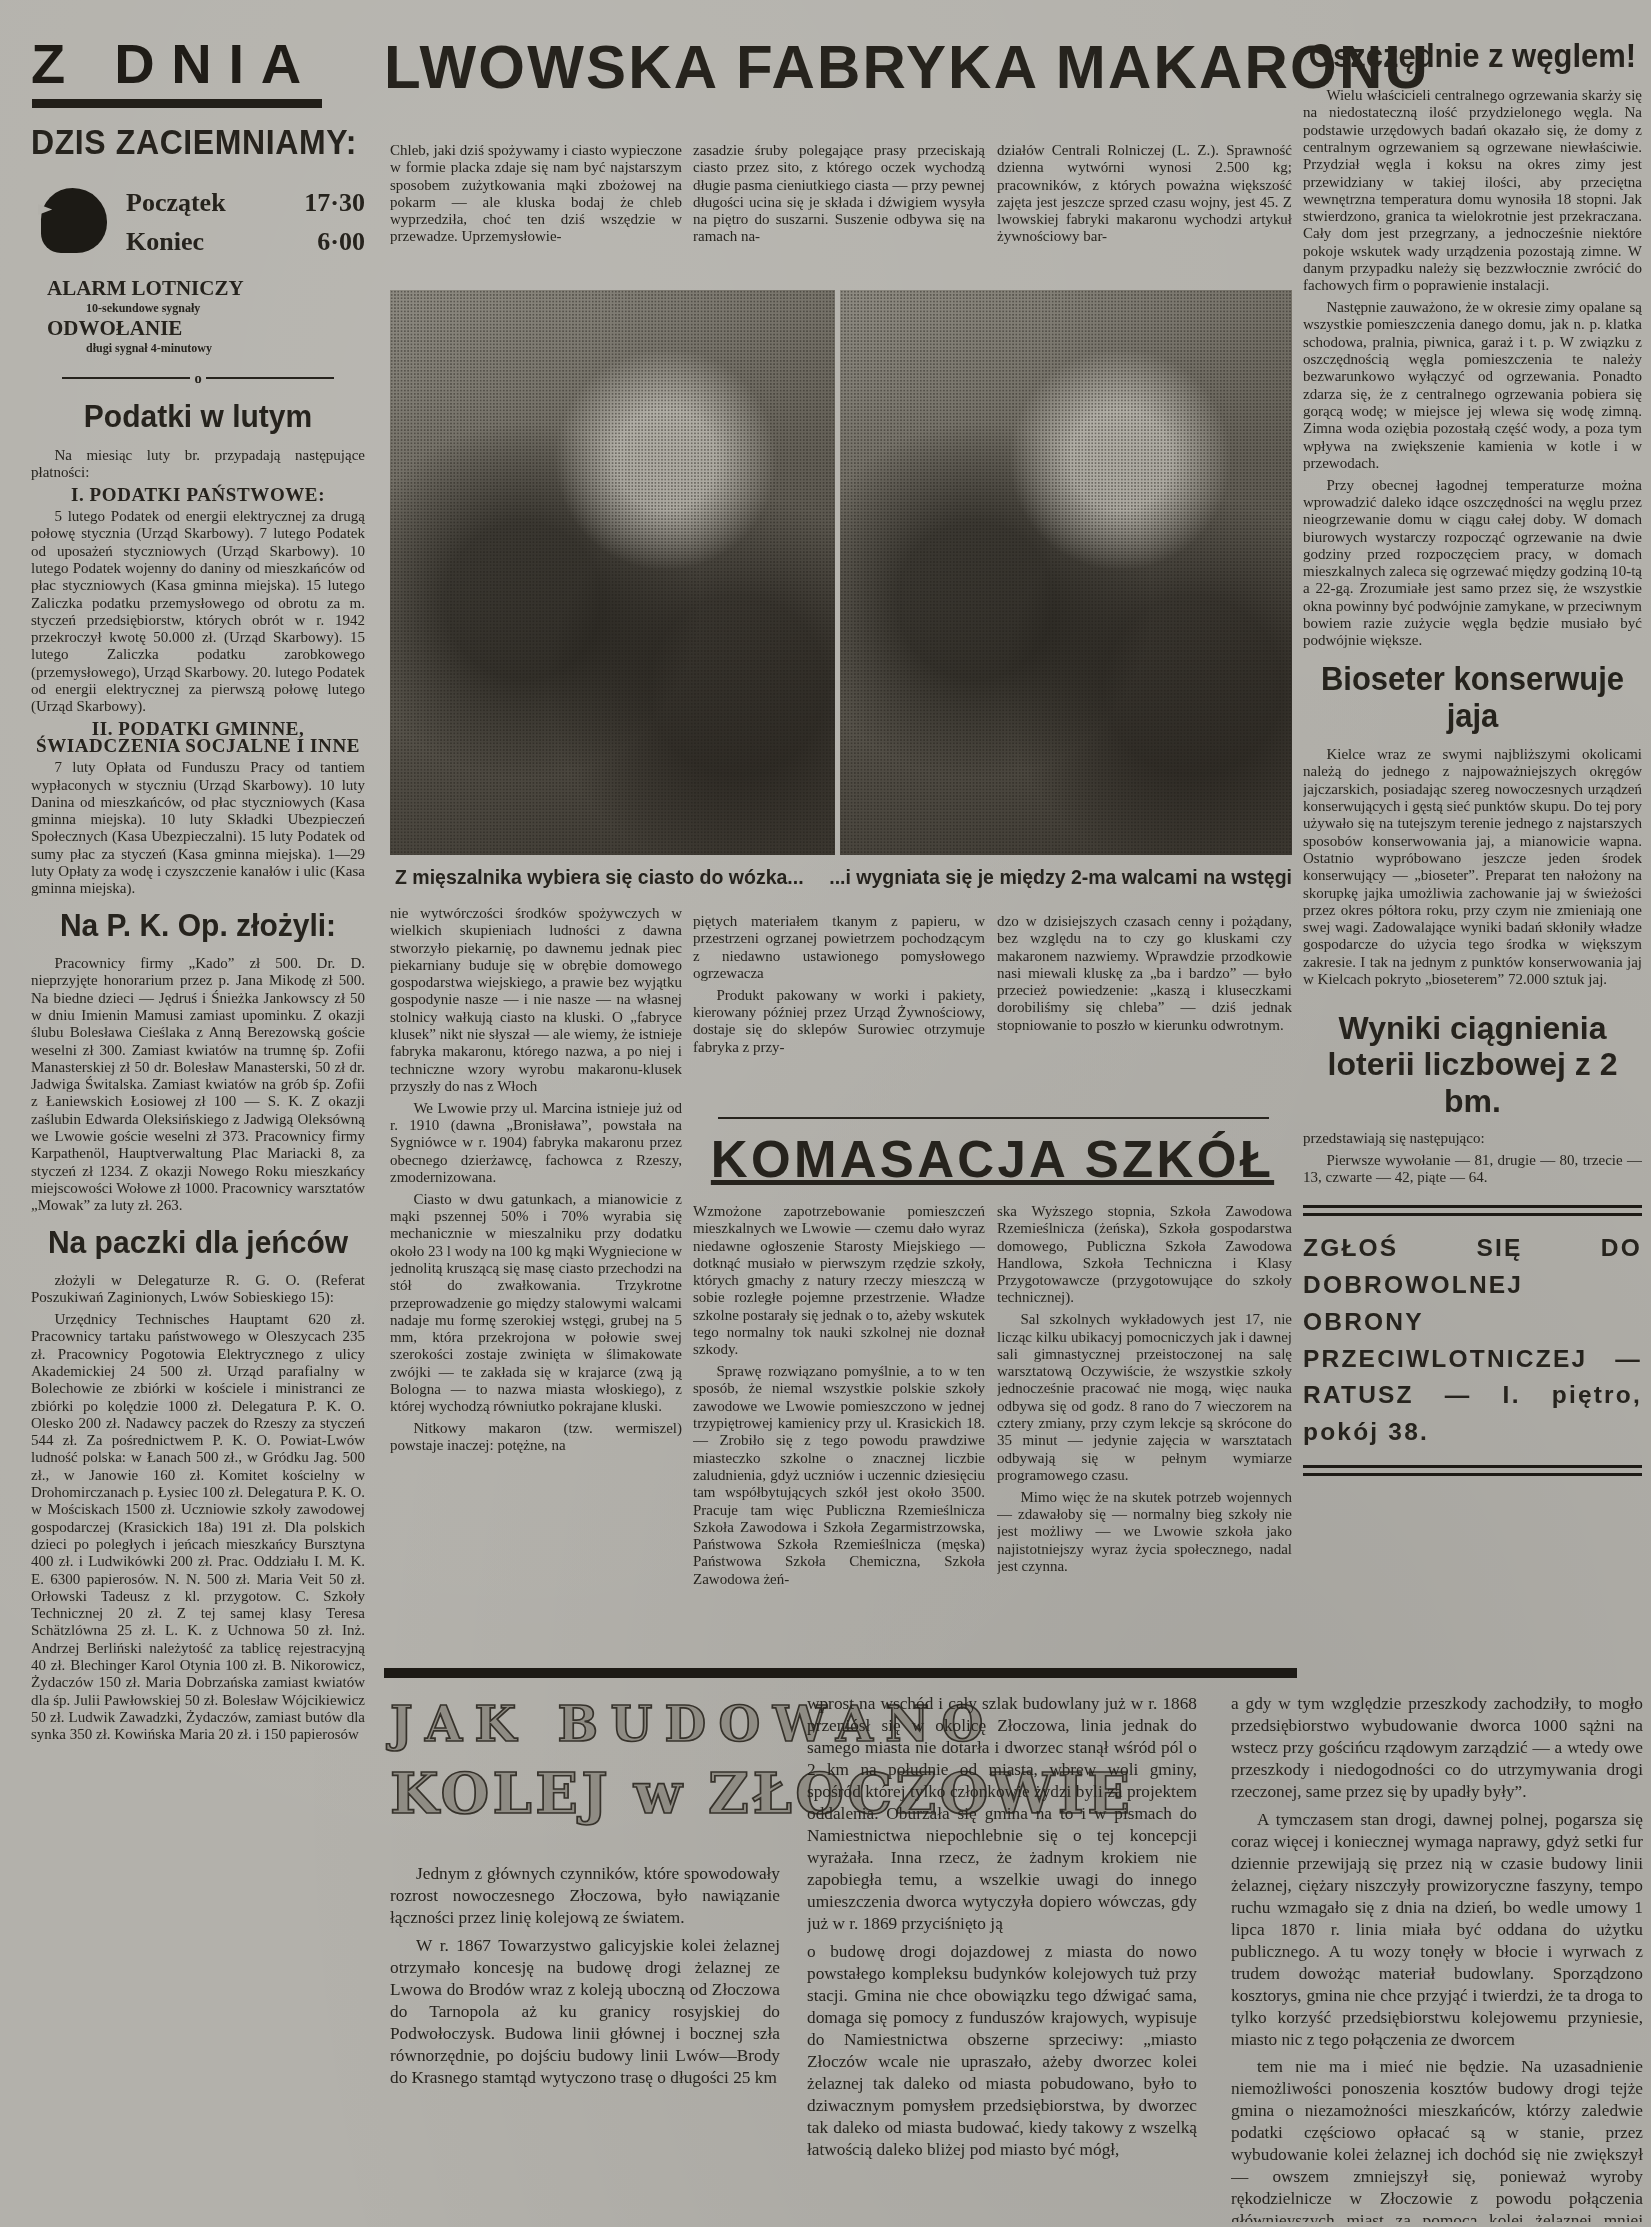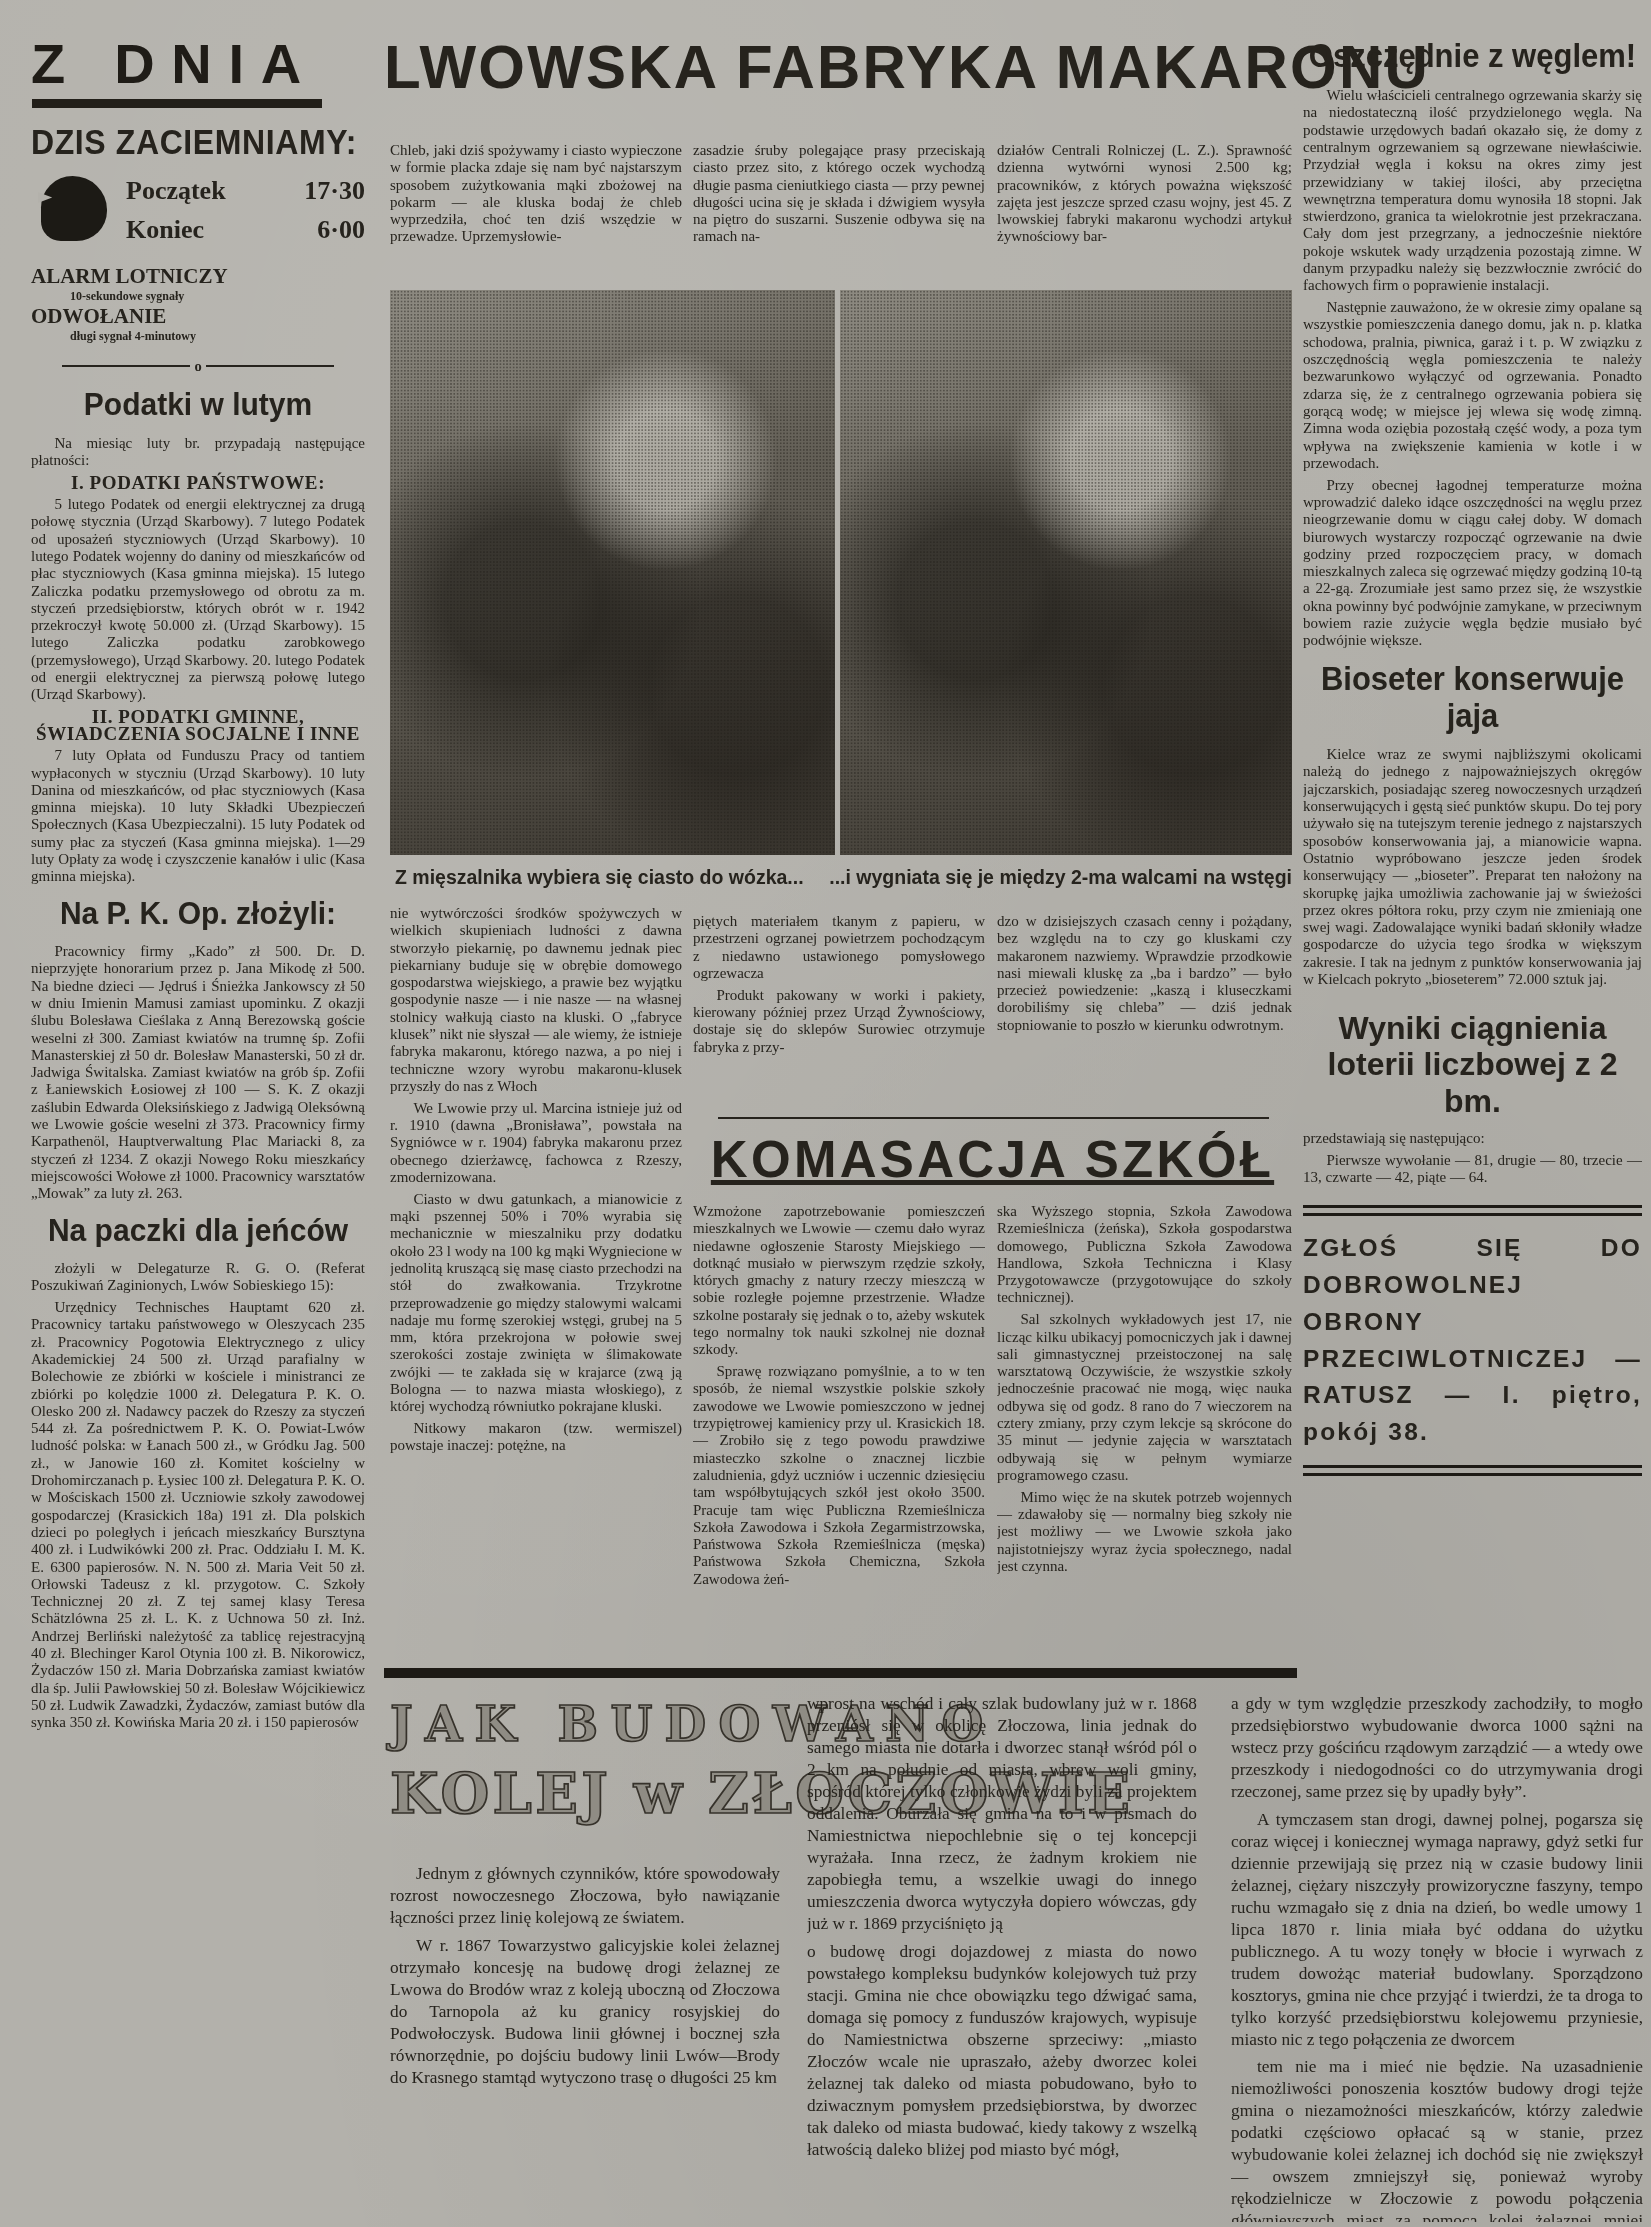--- a/index.html
+++ b/index.html
@@ -15,26 +15,26 @@
   .abs { position:absolute; }
   .body-text { font-size:15px; line-height:17.3px; text-align:justify; overflow:hidden; }
   .body-text p { margin:0 0 4.5px 0; text-indent:23.4px; }
   .body-text p.noindent { text-indent:0; }
   .caps-head { font-size:19px; font-weight:bold; text-align:center; margin:7.8px 0 5.6px; text-indent:0; letter-spacing:0.6px; }
 
   
   .masthead { font-family:"Liberation Sans", sans-serif; font-weight:bold; font-size:56px; letter-spacing:16.7px; color:#1f1c17; }
   .masthead-rule { width:290px; height:8.4px; background:#221f19; margin:3.3px 0 15.6px 1.1px; }
   .blackout-title { font-family:"Liberation Sans", sans-serif; font-weight:bold; font-size:32px; letter-spacing:0.6px; transform:scaleY(1.08); transform-origin:left top; white-space:nowrap; }
-  .blackout-row { display:flex; margin-top:16px;font-family:Liberation Serif, serif; }
+  .blackout-row { display:flex; margin-top:28px;font-family:Liberation Serif, serif; }
   .blackout-icon { width:66px; height:65px; background:#1c1a15; border-radius:48% 52% 46% 30%; position:relative; flex:none; margin-left:10px; }
   .blackout-icon:before { content:""; position:absolute; left:-3.3px; top:15.6px; width:14.5px; height:11px; background:#b3b1ab; clip-path:polygon(0 0,100% 50%,0 100%); }
   .blackout-times { flex:1; margin-left:19px; font-weight:bold; font-size:26px; }
   .time-row { display:flex; justify-content:space-between; margin-bottom:9px; }
-  .alarm { font-weight:bold; font-size:21px; margin-top:10px; }
+  .alarm { font-weight:bold; font-size:21px; margin-top:10px;margin-left:16px; }
   .alarm .ind { text-indent:39px; font-size:12px; }
   .divider { display:flex; align-items:center; justify-content:center; margin:14.5px 0; }
   .divider .line { width:128px; height:1.7px; background:#26231d; }
   .divider .dot { margin:0 4.5px; font-size:14.5px; font-weight:bold; line-height:1; }
   .art-title { font-family:"Liberation Sans", sans-serif; font-weight:bold; font-size:30px; text-align:center; margin:5.6px 0 13.4px; transform:scaleY(1.05); }
 
   
   .main-head { font-family:"Liberation Sans", sans-serif; font-weight:bold; font-size:60px; letter-spacing:2.2px; text-align:center; white-space:nowrap; transform:scaleY(1.02); }
   .photo { overflow:hidden; background:
       radial-gradient(circle at 62% 30%, rgba(230,228,220,0.55) 0 50px, transparent 111px),

